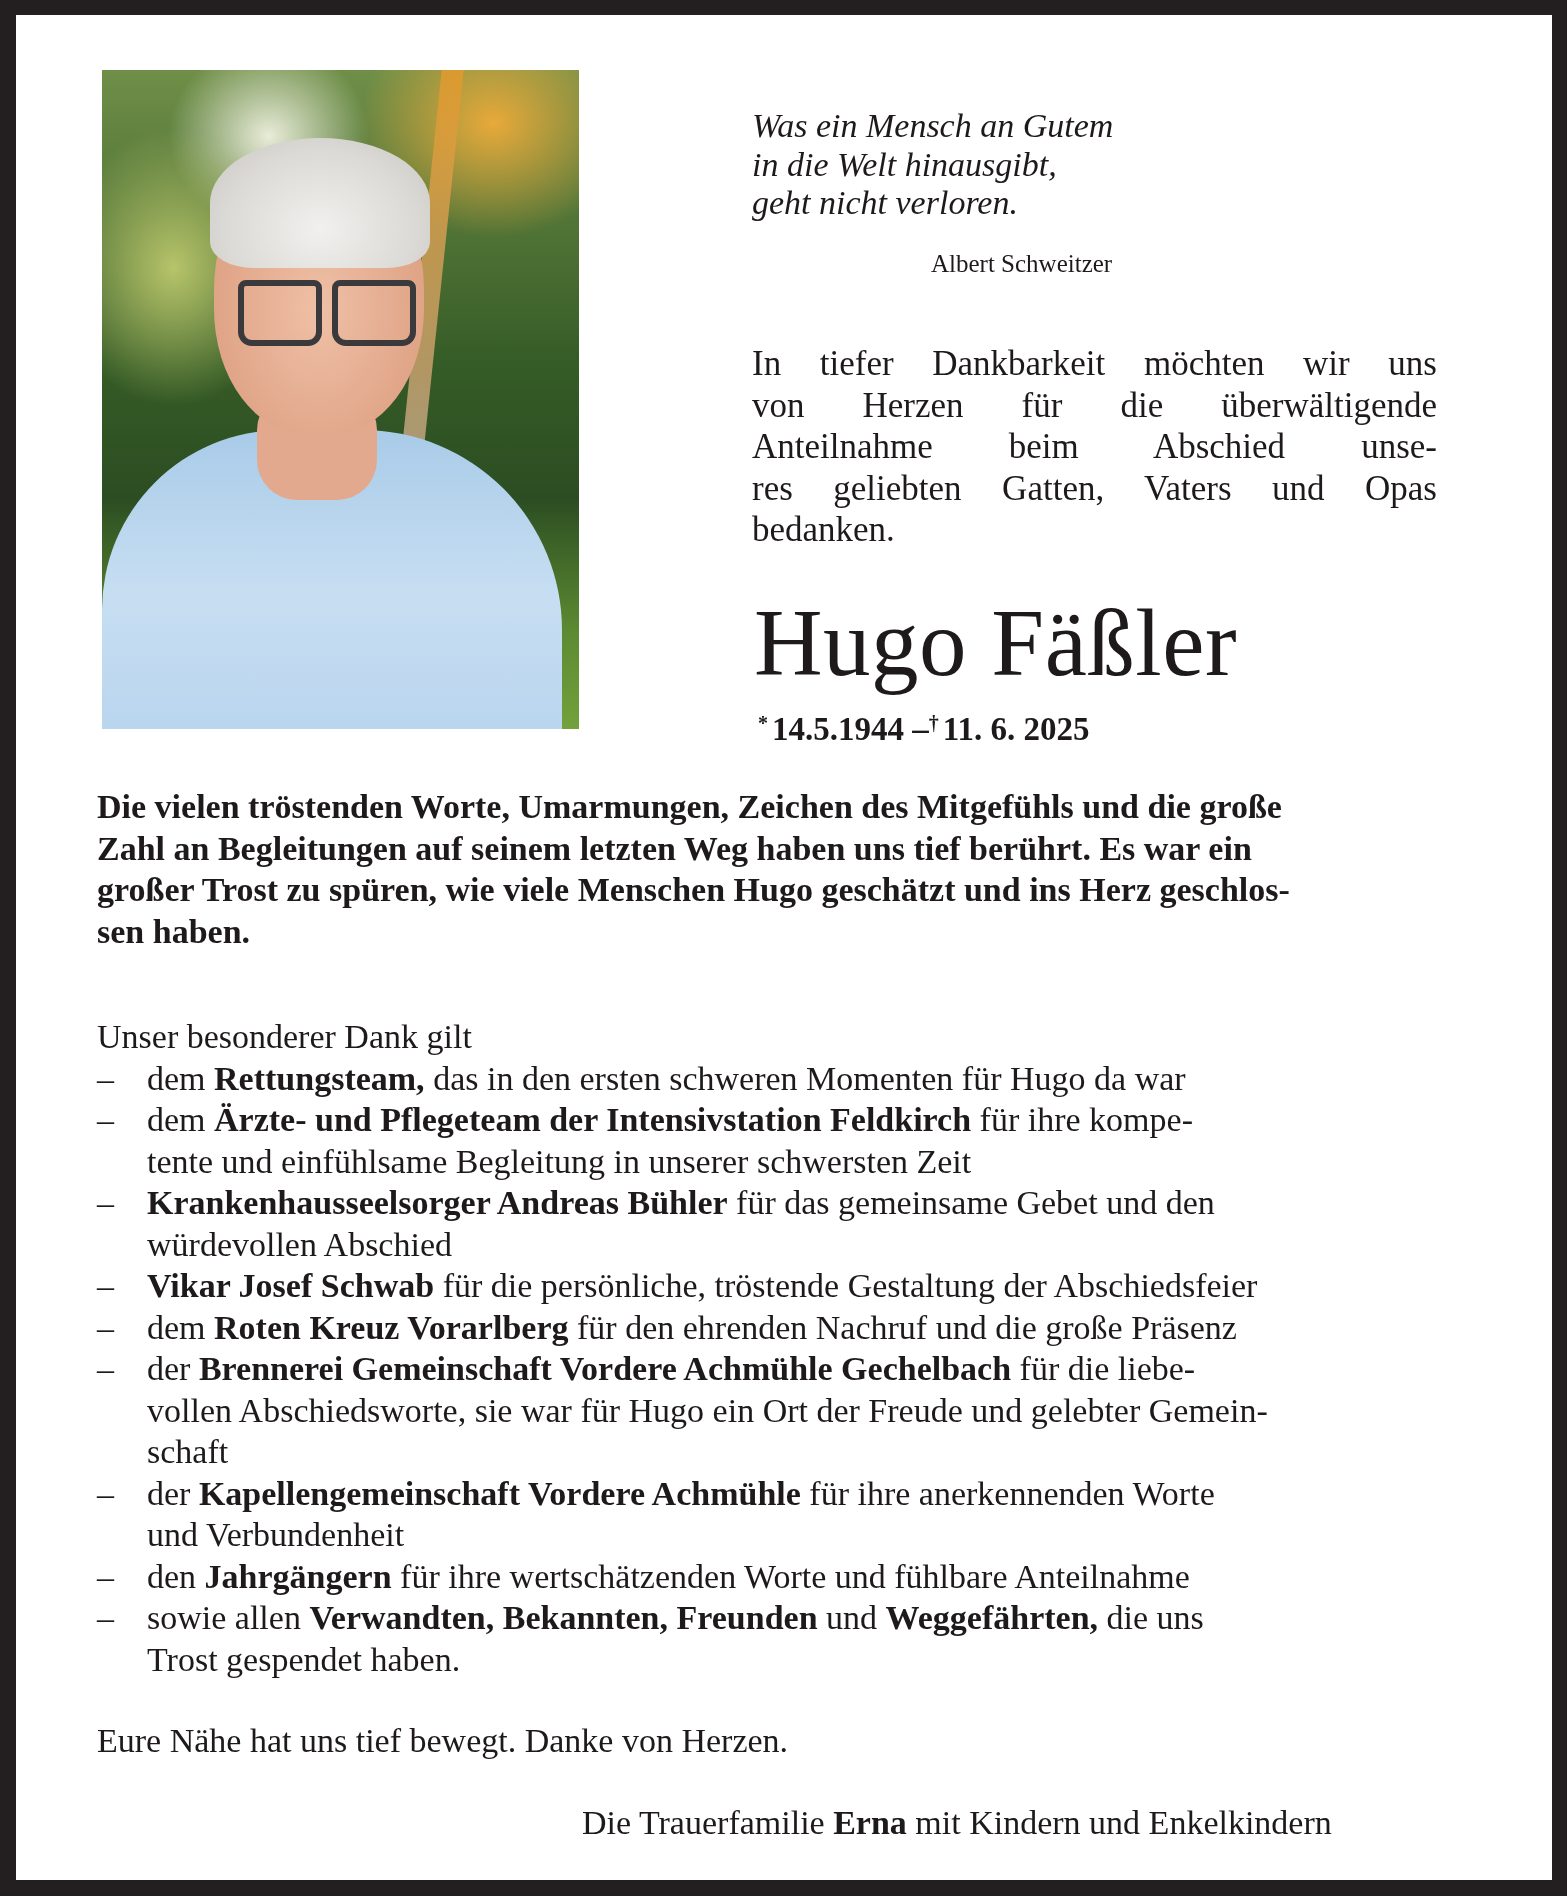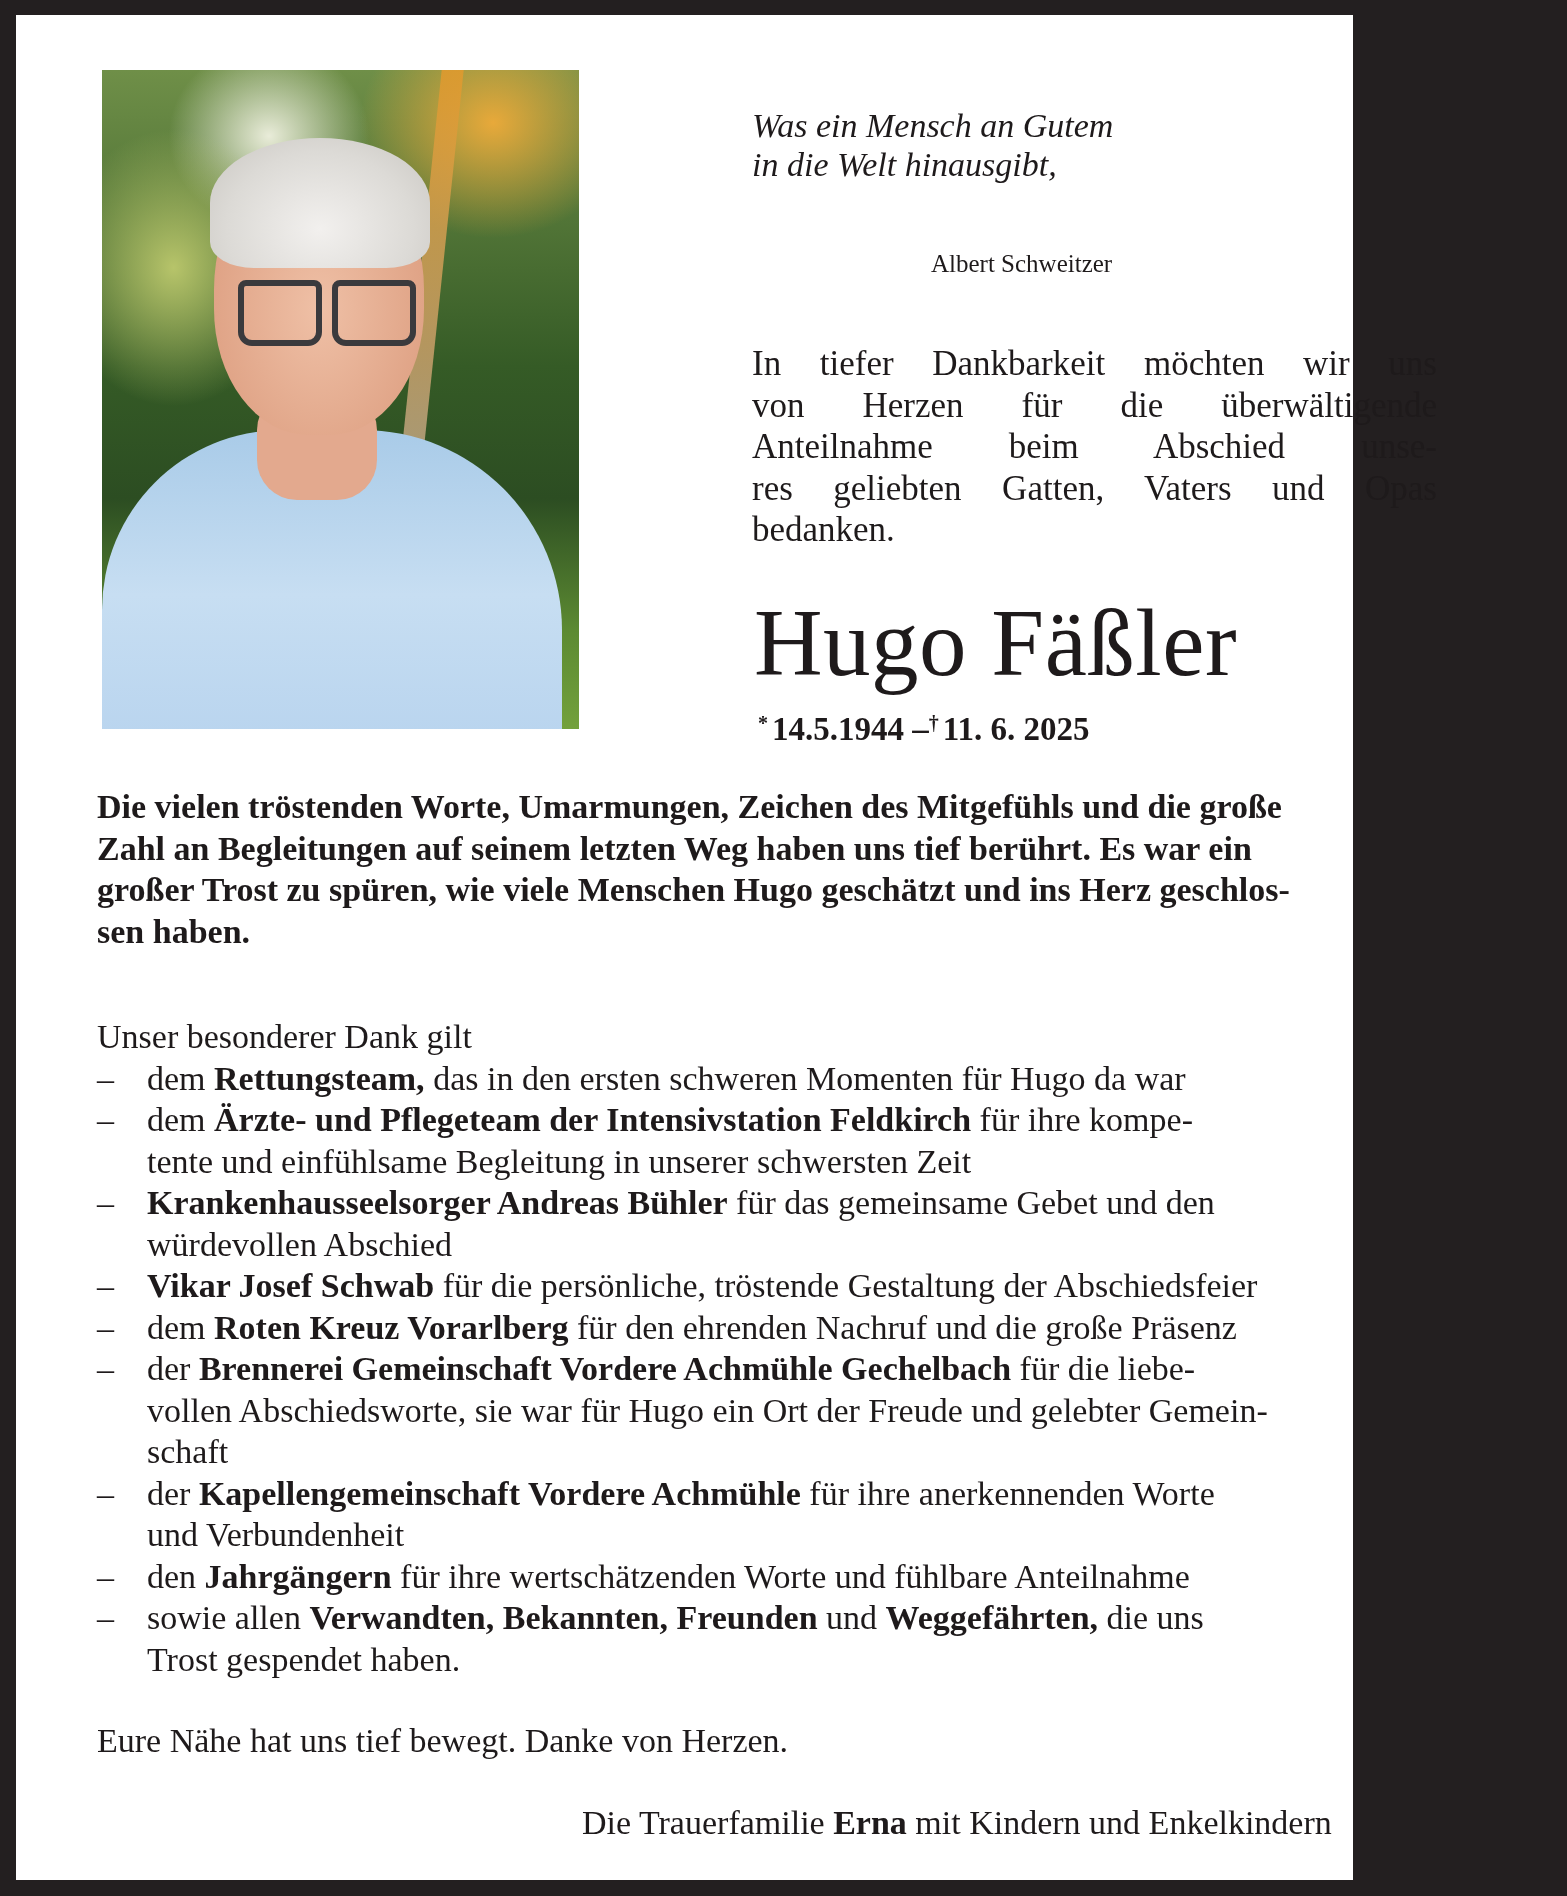--- a/index.html
+++ b/index.html
@@ -7,21 +7,21 @@
       width: 1567px; height: 1896px;
       background: #231f20;
       position: relative;
       overflow: hidden;
       font-family: "Liberation Serif", "DejaVu Serif", serif;
       color: #1e1a1b;
     }
     .page {
       position: absolute;
       left: 16px; top: 15px;
-      width: 1337px; height: 1865px;
+      width: 1536px; height: 1865px;
       background: #ffffff;
     }
     
     .photo {
       position: absolute;
       left: 86px; top: 55px;
       width: 477px; height: 659px;
       overflow: hidden;
       background:
         radial-gradient(ellipse 40% 25% at 82% 8%, #e8a93a 0%, rgba(232,169,58,0) 70%),
@@ -134,20 +134,21 @@
     <div class="hair"></div>
     <div class="glasses">
       <span class="l"></span>
       <span class="r"></span>
     </div>
   </div>
 
   <p class="quote">
     <span class="quote-line">Was ein Mensch an Gutem</span>
     <span class="quote-line">in die Welt hinausgibt,</span>
+    <span class="quote-line">geht nicht verloren.</span>
   </p>
   <div class="author">Albert Schweitzer</div>
 
   <p class="intro">
     <span class="intro-line">In tiefer Dankbarkeit möchten wir uns</span>
     <span class="intro-line">von Herzen für die überwältigende</span>
     <span class="intro-line">Anteilnahme beim Abschied unse-</span>
     <span class="intro-line">res geliebten Gatten, Vaters und Opas</span>
     <span class="intro-line last">bedanken.</span>
   </p>

